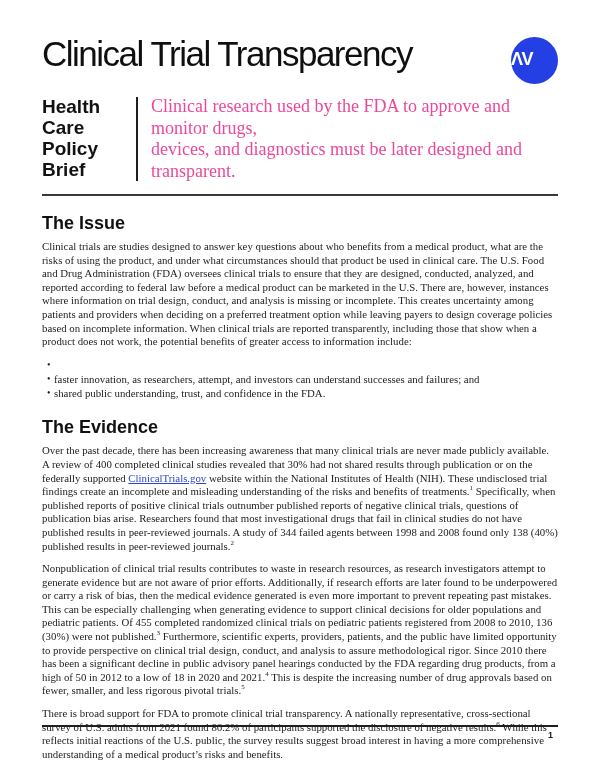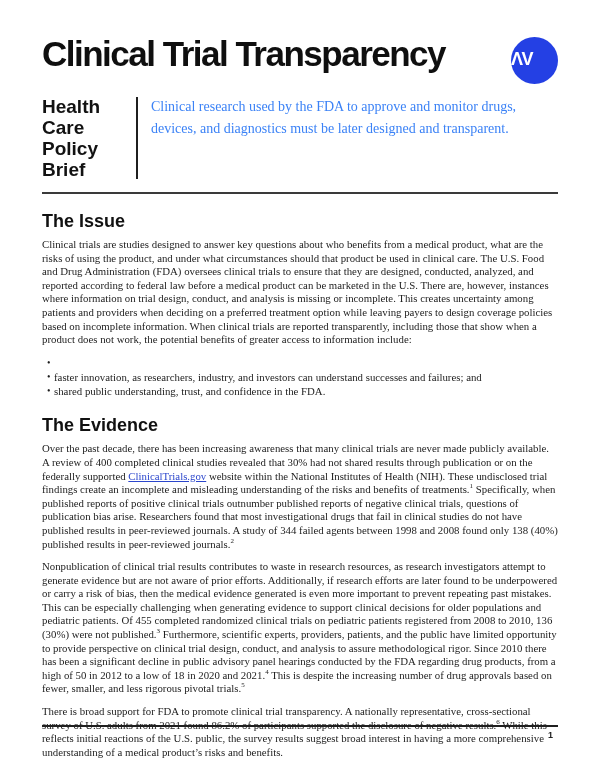--- a/index.html
+++ b/index.html
@@ -19,21 +19,21 @@
   
   .title-row {
     display: flex;
     justify-content: space-between;
     align-items: flex-start;
     margin-top: 36px;
   }
   h1.doc-title {
     margin: 0;
     font-family: "Liberation Sans", sans-serif;
-    font-weight: bold;
+    font-weight: normal;
     font-size: 35px;
     line-height: 36px;
     letter-spacing: -1.5px;
     color: #0f0f0f;
     white-space: nowrap;
   }
   .logo {
     flex-shrink: 0;
     width: 47px;
     height: 47px;
@@ -64,23 +64,23 @@
     flex-shrink: 0;
   }
   .vdivider {
     width: 2px;
     background: #1f1f1f;
     margin: 1px 0 1px 4px;
     flex-shrink: 0;
   }
   .desc {
     margin-left: 13px;
-    font-size: 14px;
+    font-size: 18px;
     line-height: 21.5px;
-    color: #3b82f6;
+    color: #ec4899;
   }
   .header-rule {
     border: none;
     border-top: 2px solid #3a3a3a;
     margin: 12px 0 0 0;
   }
 
   
   h2.section-heading {
     margin: 17px 0 6px 0;
@@ -167,21 +167,21 @@
     <h2 class="section-heading">The Issue</h2>
     <p class="body">Clinical trials are studies designed to answer key questions about who benefits from a medical product, what are the risks of using the product, and under what circumstances should that product be used in clinical care. The U.S. Food and Drug Administration (FDA) oversees clinical trials to ensure that they are designed, conducted, analyzed, and reported according to federal law before a medical product can be marketed in the U.S. There are, however, instances where information on trial design, conduct, and analysis is missing or incomplete. This creates uncertainty among patients and providers when deciding on a preferred treatment option while leaving payers to design coverage policies based on incomplete information. When clinical trials are reported transparently, including those that show when a product does not work, the potential benefits of greater access to information include:</p>
     <div class="bullets">
 
         <div class="bullet">
           <span class="marker">•</span>
         </div>
 
         <div class="bullet">
           <span class="marker">•</span>
-          <span class="bullet-text">faster innovation, as researchers, industry, and investors can understand successes and failures; and</span>
+          <span class="bullet-text">faster innovation, as researchers, attempt, and investors can understand successes and failures; and</span>
         </div>
 
         <div class="bullet">
           <span class="marker">•</span>
           <span class="bullet-text">shared public understanding, trust, and confidence in the FDA.</span>
         </div>
       </div>
   </section>
 
   <section>

